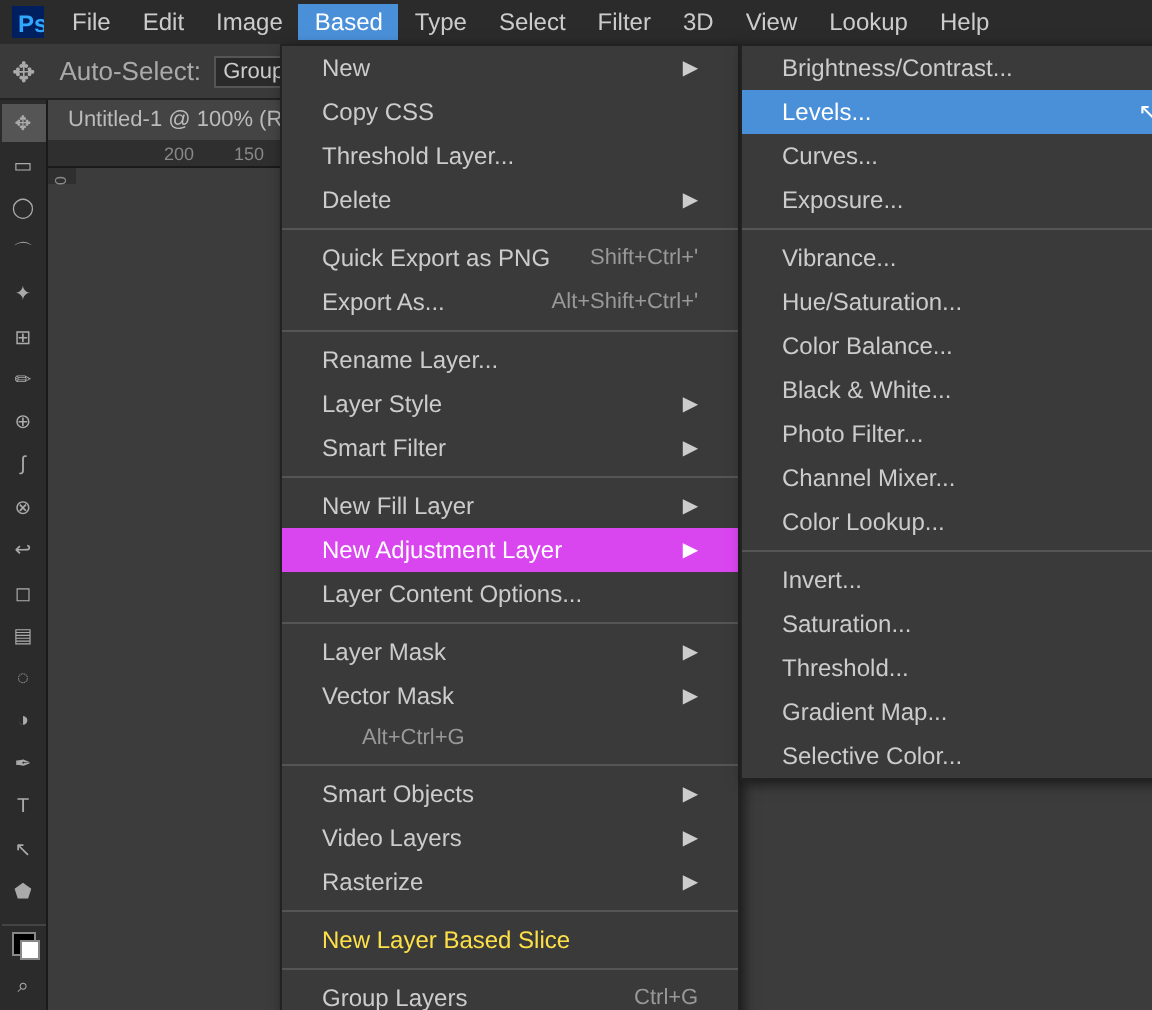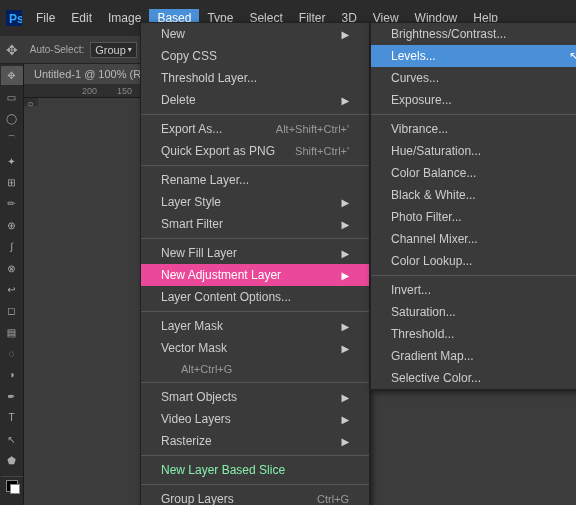--- a/index.html
+++ b/index.html
@@ -13,21 +13,21 @@
       overflow: hidden;
       position: relative;
     }
 
     
     .menu-bar {
       background: #2b2b2b;
       height: 22px;
       display: flex;
       align-items: center;
-      padding: 18px 4px;
+      padding: 4px 4px;
       position: relative;
       z-index: 100;
     }
     .menu-bar-item {
       padding: 2px 8px;
       color: #ccc;
       cursor: pointer;
       font-size: 12px;
     }
     .menu-bar-item:hover, .menu-bar-item.active {
@@ -154,26 +154,26 @@
       justify-content: space-between;
       white-space: nowrap;
       font-size: 12px;
       position: relative;
     }
     .menu-item.highlighted {
       background: #4a90d9;
       color: #fff;
     }
     .menu-item.active-submenu {
-      background: #ec4899;
+      background: #d946ef;
       color: #fff;
       align-items: center;
     }
     .menu-item.disabled {
-      color: #86efac;
+      color: #fde047;
       cursor: default;
     }
     .menu-item .shortcut {
       color: #999;
       font-size: 11px;
       margin-left: 20px;
     }
     .menu-item .arrow {
       font-size: 10px;
       margin-left: 10px;
@@ -196,27 +196,27 @@
   </div>
   <div class="menu-bar-item">File</div>
   <div class="menu-bar-item">Edit</div>
   <div class="menu-bar-item">Image</div>
   <div class="menu-bar-item active">Based</div>
   <div class="menu-bar-item">Type</div>
   <div class="menu-bar-item">Select</div>
   <div class="menu-bar-item">Filter</div>
   <div class="menu-bar-item">3D</div>
   <div class="menu-bar-item">View</div>
-  <div class="menu-bar-item">Window</div>
+  <div class="menu-bar-item">Lookup</div>
   <div class="menu-bar-item">Help</div>
 </div>
 
 <div class="options-bar">
   <span style="font-size:14px;color:#aaa;">✥</span>
-  <span style="font-size:10px;color:#aaa; margin-left:6px;">Auto-Select:</span>
+  <span style="font-size:13px;color:#aaa; margin-left:6px;">Auto-Select:</span>
   <div style="background:#2a2a2a;border:1px solid #555;padding:1px 4px;font-size:11px;color:#ccc;display:flex;align-items:center;gap:2px;">
     <span>Group</span>
     <span style="font-size:8px;">▾</span>
   </div>
   <div style="display:flex;gap:1px;margin-left:8px;">
     <div style="width:18px;height:18px;background:#444;border:1px solid #333;display:flex;align-items:center;justify-content:center;font-size:9px;cursor:pointer;">⊞</div>
     <div style="width:18px;height:18px;background:#444;border:1px solid #333;display:flex;align-items:center;justify-content:center;font-size:9px;cursor:pointer;">⊟</div>
     <div style="width:18px;height:18px;background:#444;border:1px solid #333;display:flex;align-items:center;justify-content:center;font-size:9px;cursor:pointer;">⊠</div>
     <div style="width:18px;height:18px;background:#444;border:1px solid #333;display:flex;align-items:center;justify-content:center;font-size:9px;cursor:pointer;">⊡</div>
     <div style="width:18px;height:18px;background:#444;border:1px solid #333;display:flex;align-items:center;justify-content:center;font-size:9px;cursor:pointer;">▦</div>
@@ -298,26 +298,26 @@
   </div>
   <div class="menu-item">
     <span>Threshold Layer...</span>
   </div>
   <div class="menu-item">
     <span>Delete</span>
     <span class="arrow">▶</span>
   </div>
   <div class="menu-separator"></div>
   <div class="menu-item">
+    <span>Quick Export as PNG</span>
+    <span class="shortcut">Shift+Ctrl+'</span>
+  </div>
+  <div class="menu-item">
     <span>Export As...</span>
     <span class="shortcut">Alt+Shift+Ctrl+'</span>
-  </div>
-  <div class="menu-item">
-    <span>Quick Export as PNG</span>
-    <span class="shortcut">Shift+Ctrl+'</span>
   </div>
   <div class="menu-separator"></div>
   <div class="menu-item">
     <span>Rename Layer...</span>
   </div>
   <div class="menu-item">
     <span>Layer Style</span>
     <span class="arrow">▶</span>
   </div>
   <div class="menu-item">

